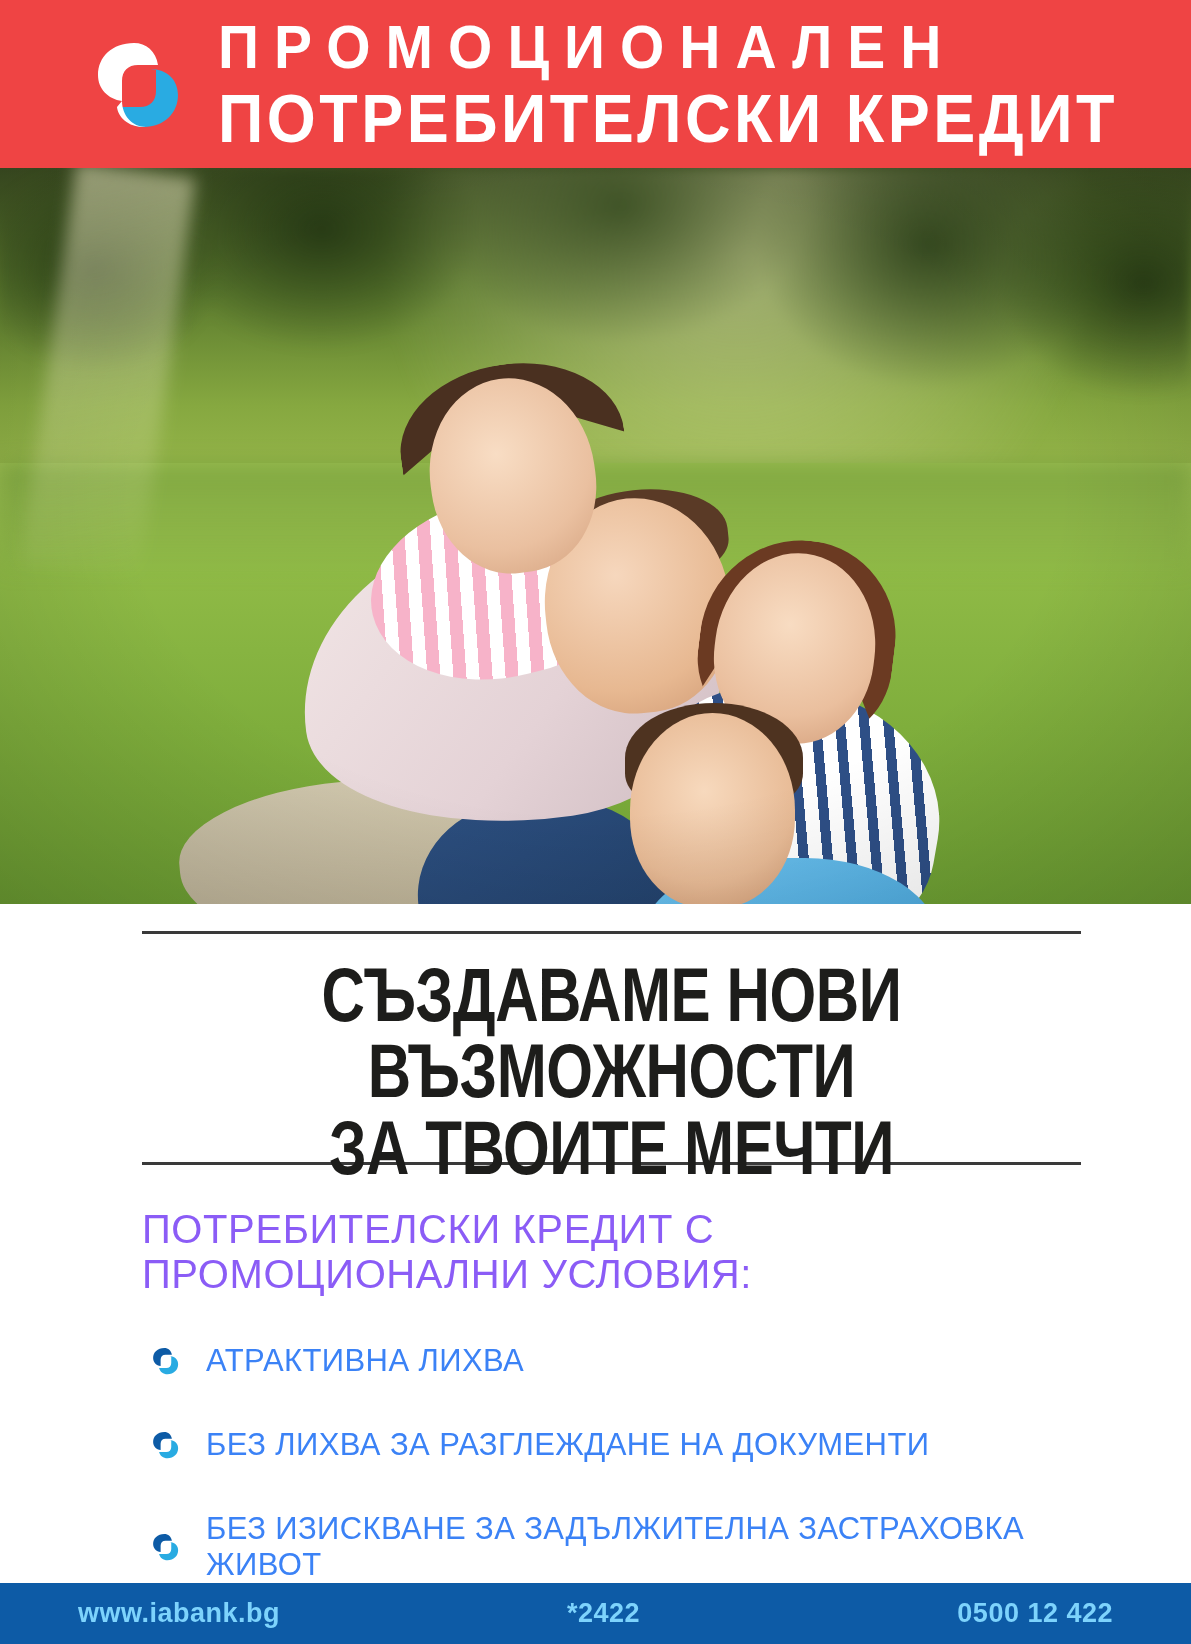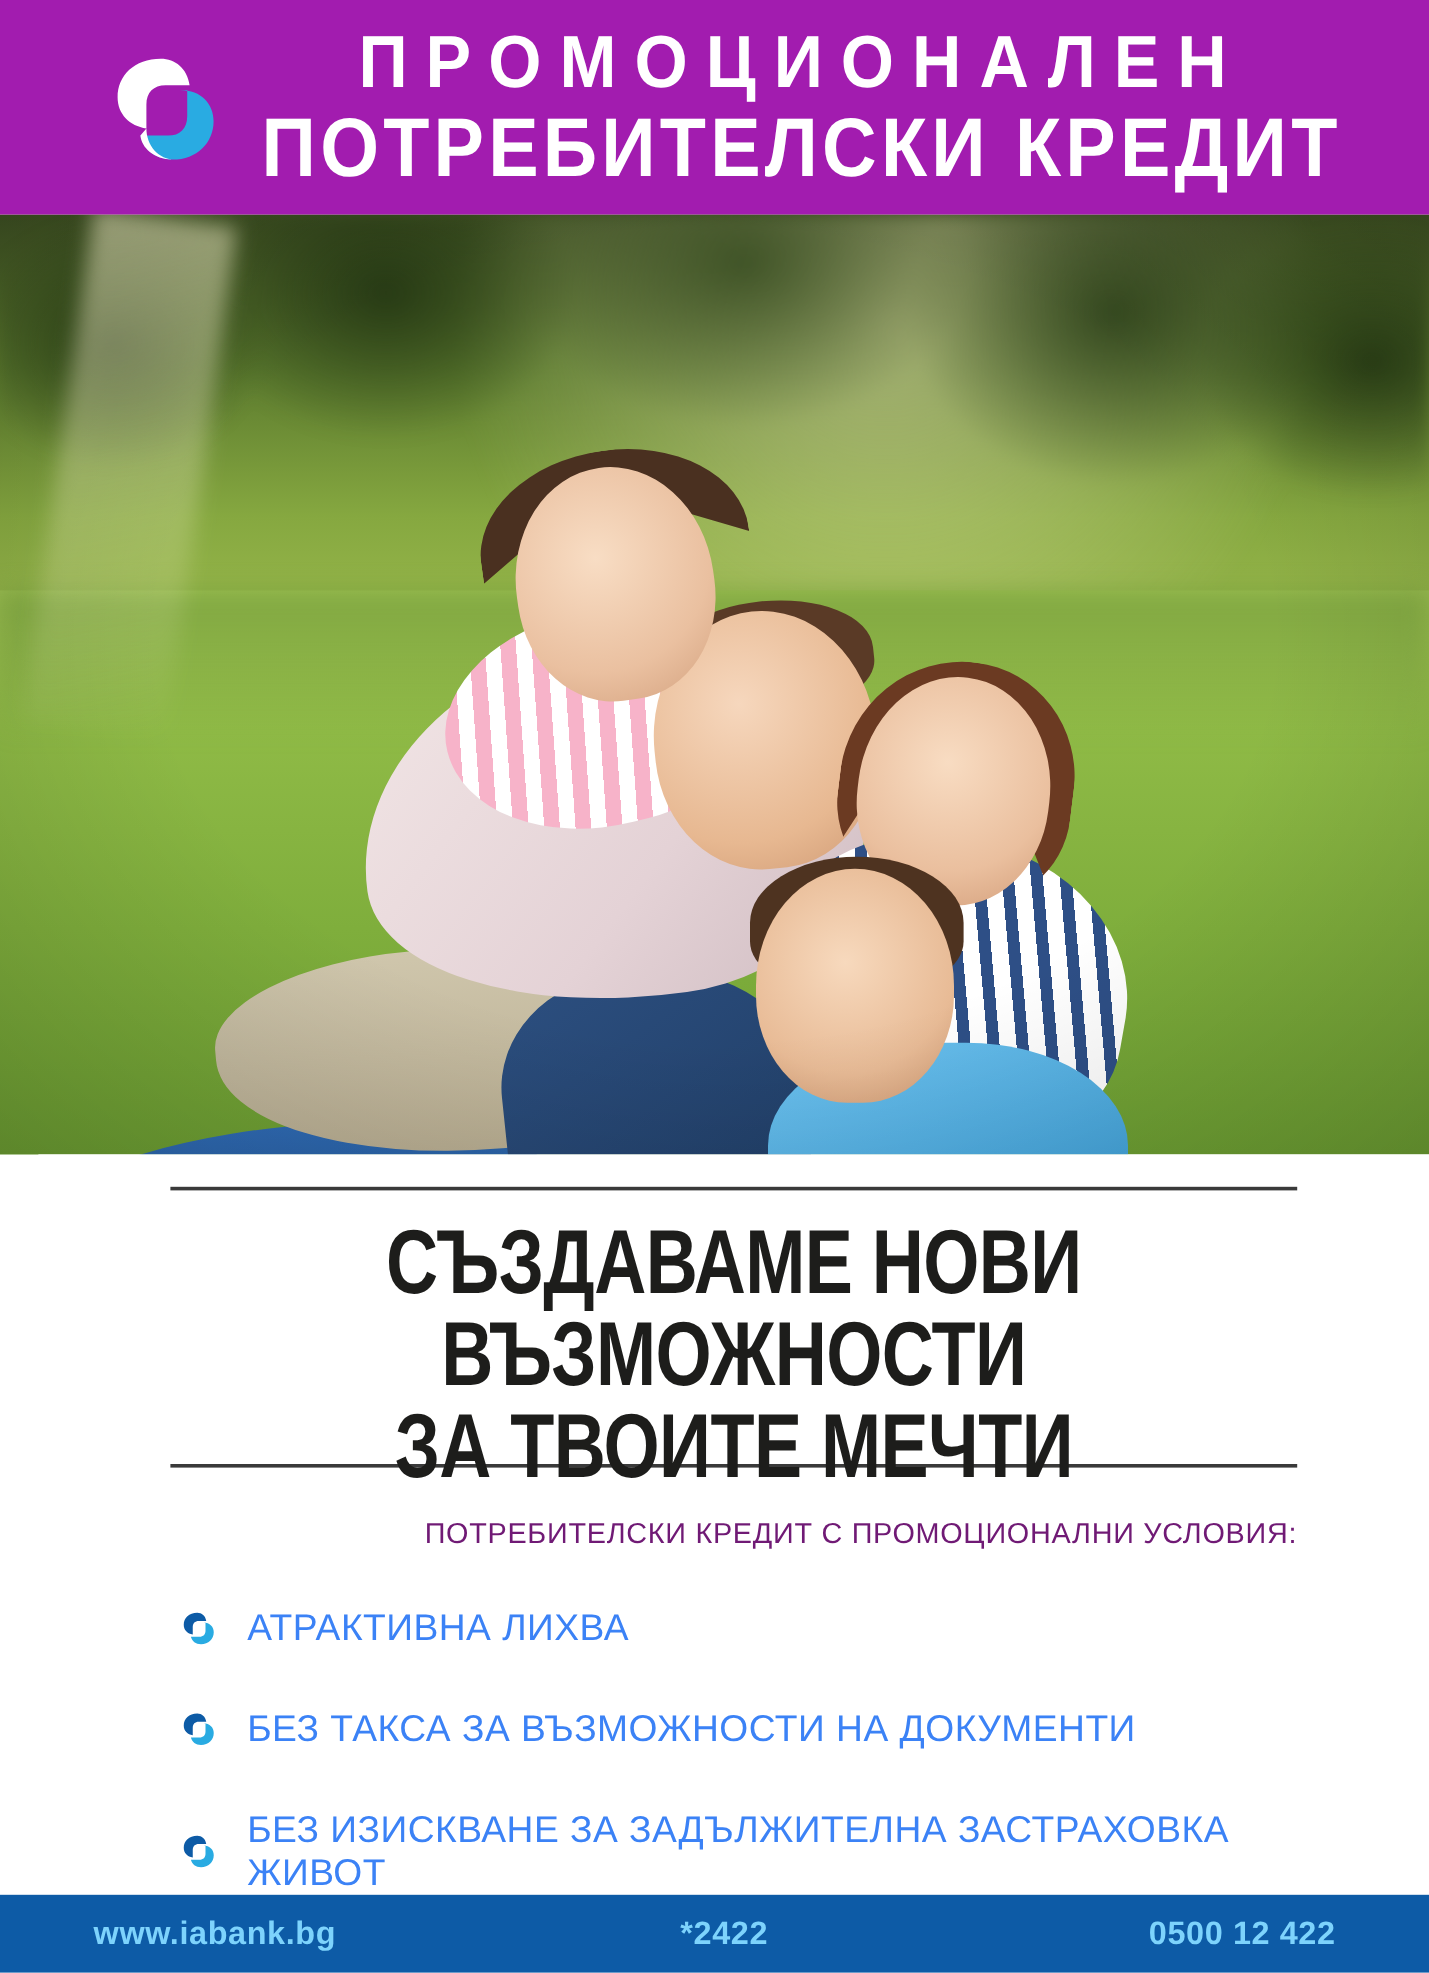--- a/index.html
+++ b/index.html
@@ -20,27 +20,26 @@
     height: 1644px;
     position: relative;
     background: #ffffff;
     display: flex;
     flex-direction: column;
   }
 
   
   .header {
     height: 182px;
-    background: #a21caf;
+    background: #ef4444;
     position: relative;
     display: flex;
     align-items: center;
     padding-left: 88px;
     box-sizing: border-box;
-    text-align: center;
   }
   .logo-mark {
     width: 96px;
     height: 96px;
     position: relative;
     flex: 0 0 auto;
     margin-right: 34px;
     margin-top: 2px;
   }
   .logo-mark svg { display: block; }
@@ -258,23 +257,23 @@
     line-height: 1.02;
     letter-spacing: -0.5px;
     padding: 18px 0 6px;
     transform: scaleY(1.22) scaleX(0.97);
     transform-origin: center top;
     font-family: "Liberation Sans", sans-serif;
   }
   .headline .l2 { display: block; }
 
   .subhead {
-    text-align: right;
-    color: #701a75;
-    font-size: 24px;
+    text-align: left;
+    color: #8b5cf6;
+    font-size: 40px;
     letter-spacing: 0.6px;
     margin-top: 42px;
     font-family: "Liberation Sans", sans-serif;
   }
 
   .benefits {
     margin-top: 46px;
     display: flex;
     flex-direction: column;
     gap: 48px;
@@ -384,21 +383,21 @@
         <span class="benefit-text">АТРАКТИВНА ЛИХВА</span>
       </div>
 
       <div class="benefit">
         <span class="benefit-icon">
           <svg width="30" height="30" viewBox="0 0 96 96" aria-hidden="true">
             <path d="M46 6 C24 6 10 20 10 38 C10 52 20 62 34 64 L34 44 C34 34 40 28 50 28 L70 28 C68 14 58 6 46 6 Z" fill="#0d5ba6"></path>
             <path d="M62 32 C80 32 90 44 90 58 C90 76 76 90 56 90 C42 90 32 82 29 70 L52 70 C62 70 68 64 68 54 L68 32 Z" fill="#29abe2"></path>
           </svg>
         </span>
-        <span class="benefit-text">БЕЗ ТАКСА ЗА ВЪЗМОЖНОСТИ НА ДОКУМЕНТИ</span>
+        <span class="benefit-text">БЕЗ ЛИХВА ЗА РАЗГЛЕЖДАНЕ НА ДОКУМЕНТИ</span>
       </div>
 
       <div class="benefit">
         <span class="benefit-icon">
           <svg width="30" height="30" viewBox="0 0 96 96" aria-hidden="true">
             <path d="M46 6 C24 6 10 20 10 38 C10 52 20 62 34 64 L34 44 C34 34 40 28 50 28 L70 28 C68 14 58 6 46 6 Z" fill="#0d5ba6"></path>
             <path d="M62 32 C80 32 90 44 90 58 C90 76 76 90 56 90 C42 90 32 82 29 70 L52 70 C62 70 68 64 68 54 L68 32 Z" fill="#29abe2"></path>
           </svg>
         </span>
         <span class="benefit-text">БЕЗ ИЗИСКВАНЕ ЗА ЗАДЪЛЖИТЕЛНА ЗАСТРАХОВКА ЖИВОТ</span>

